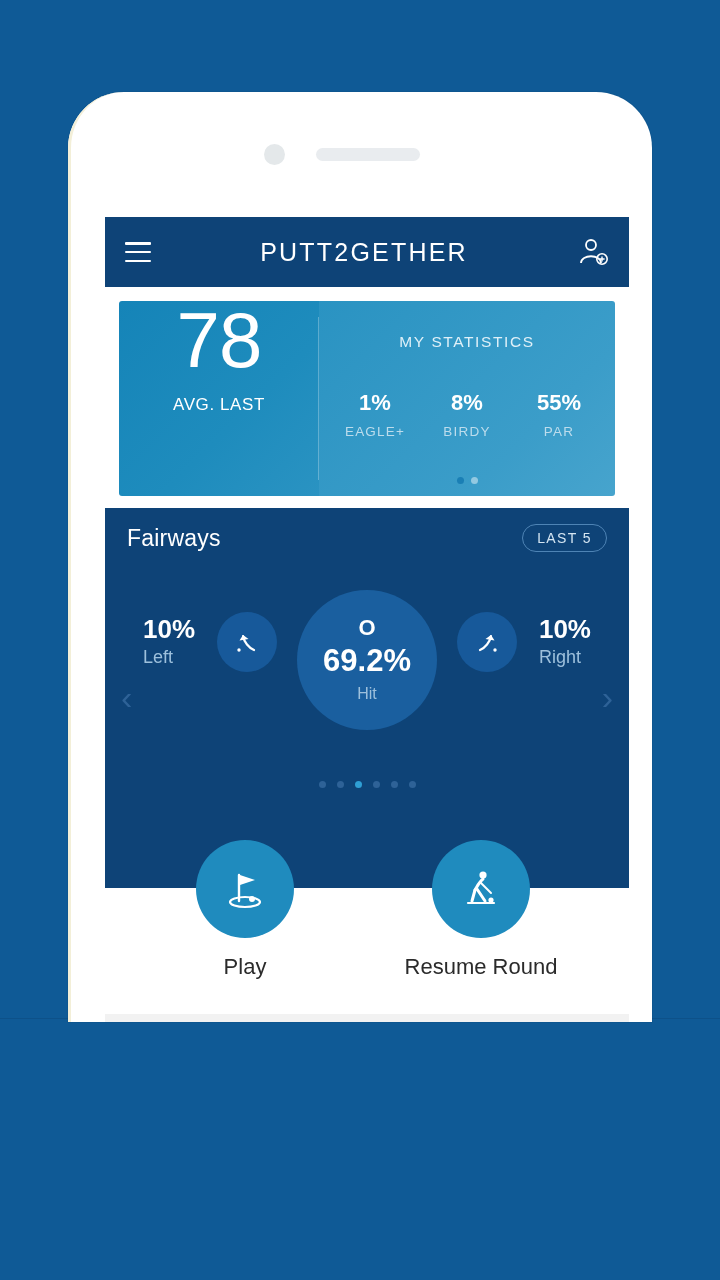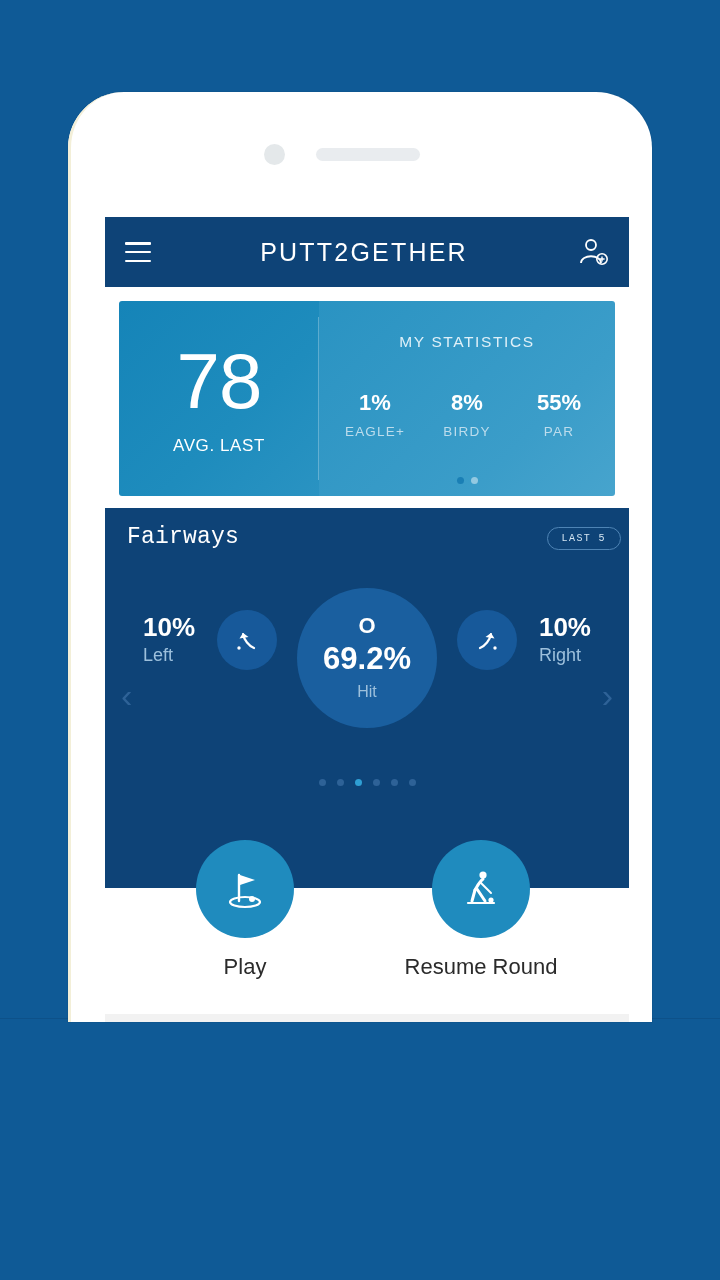--- a/index.html
+++ b/index.html
@@ -133,21 +133,20 @@
     height: 195px;
     border-radius: 3px;
     overflow: hidden;
   }
   .score-pane {
     width: 200px;
     background: linear-gradient(135deg, #1584b8 0%, #1e8cbd 60%, #2a93c2 100%);
     display: flex;
     flex-direction: column;
     align-items: center;
-    justify-content: center;
     color: #ffffff;
     position: relative;
   }
   .score-pane:after {
     content: "";
     position: absolute;
     right: 0;
     top: 16px;
     bottom: 16px;
     width: 1px;
@@ -222,35 +221,34 @@
   
   .fairways {
     position: relative;
     height: 380px;
     background: #0e4377;
     color: #ffffff;
     overflow: hidden;
   }
   .fw-head {
     display: flex;
-    align-items: flex-end;
+    align-items: center;
     justify-content: space-between;
-    padding: 16px 8px 0 22px;
-    font-family: Liberation Mono, monospace;
+    padding: 16px 22px 0 22px;
   }
   .fw-title {
     font-size: 23px;
     font-weight: 400;
     letter-spacing: 0.2px;
   }
   .last5 {
     border: 1.5px solid #4e84b5;
     border-radius: 14px;
     padding: 5px 14px;
-    font-size: 10px;
+    font-size: 14px;
     letter-spacing: 1.4px;
     color: #d4e5f2;
     cursor: pointer;
   }
 
   .fw-body {
     position: relative;
     height: 250px;
   }
 

